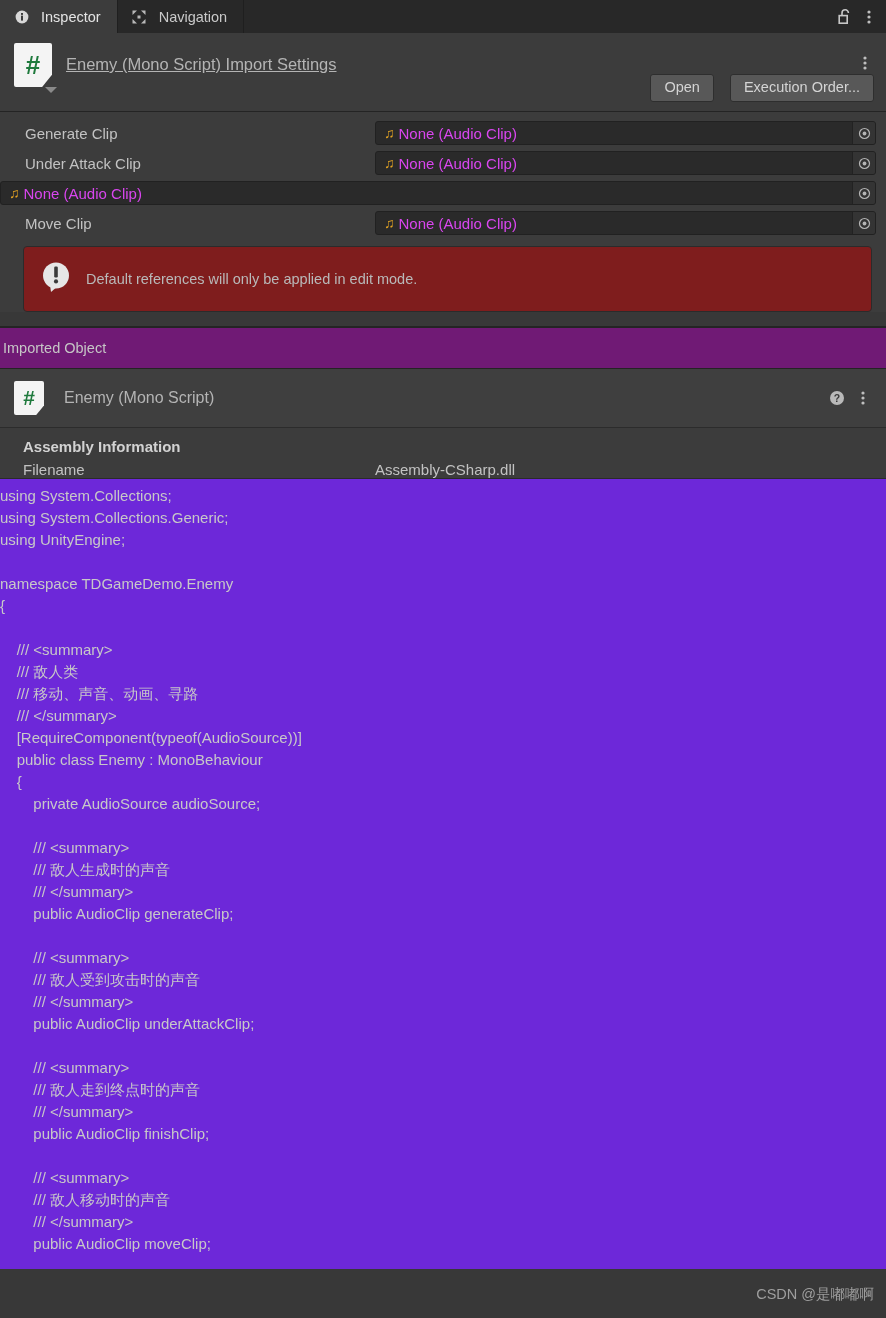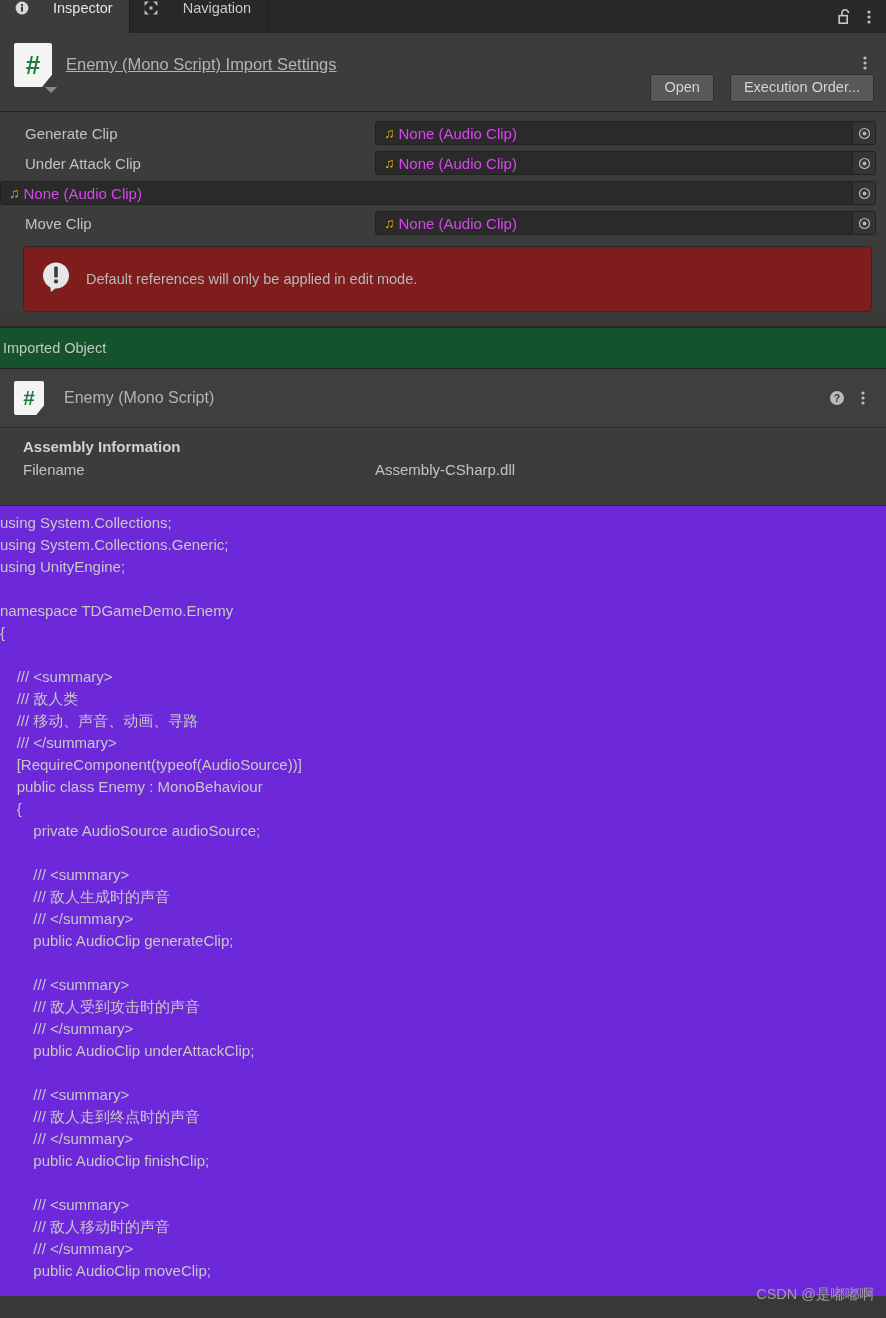--- a/index.html
+++ b/index.html
@@ -19,22 +19,22 @@
   
   .tabbar {
     height: 33px;
     background: #282828;
     display: flex;
     align-items: stretch;
     position: relative;
   }
   .tab {
     display: flex;
-    align-items: flex-start;
-    gap: 24px;
+    align-items: center;
+    gap: 12px;
     padding: 0 16px 0 14px;
     font-size: 14.5px;
     color: #c9c9c9;
     cursor: pointer;
     border-right: 1px solid #1f1f1f;
   }
   .tab.active {
     background: #3c3c3c;
     color: #e4e4e4;
   }
@@ -211,21 +211,21 @@
     font-size: 14.5px;
     color: #b9b9b9;
   }
 
   
   .thick-divider {
     height: 2px;
     background: #242424;
   }
   .imported-bar {
-    background: #14532d;
+    background: #701a75;
     height: 40px;
     display: flex;
     align-items: center;
     padding-left: 3px;
     font-size: 14.5px;
     color: #c6c6c6;
     border-bottom: 1px solid #242424;
   }
 
   
@@ -245,21 +245,21 @@
   }
   .comp-icons {
     display: flex;
     align-items: center;
     gap: 4px;
   }
 
   
   .assembly {
     background: #3c3c3c;
-    padding: 10px 0 27px 0;
+    padding: 10px 0 0 0;
     border-bottom: 1px solid #2b2b2b;
   }
   .assembly-title {
     font-size: 15px;
     font-weight: bold;
     color: #d2d2d2;
     padding-left: 23px;
     margin-bottom: 6px;
   }
   .assembly-row {

